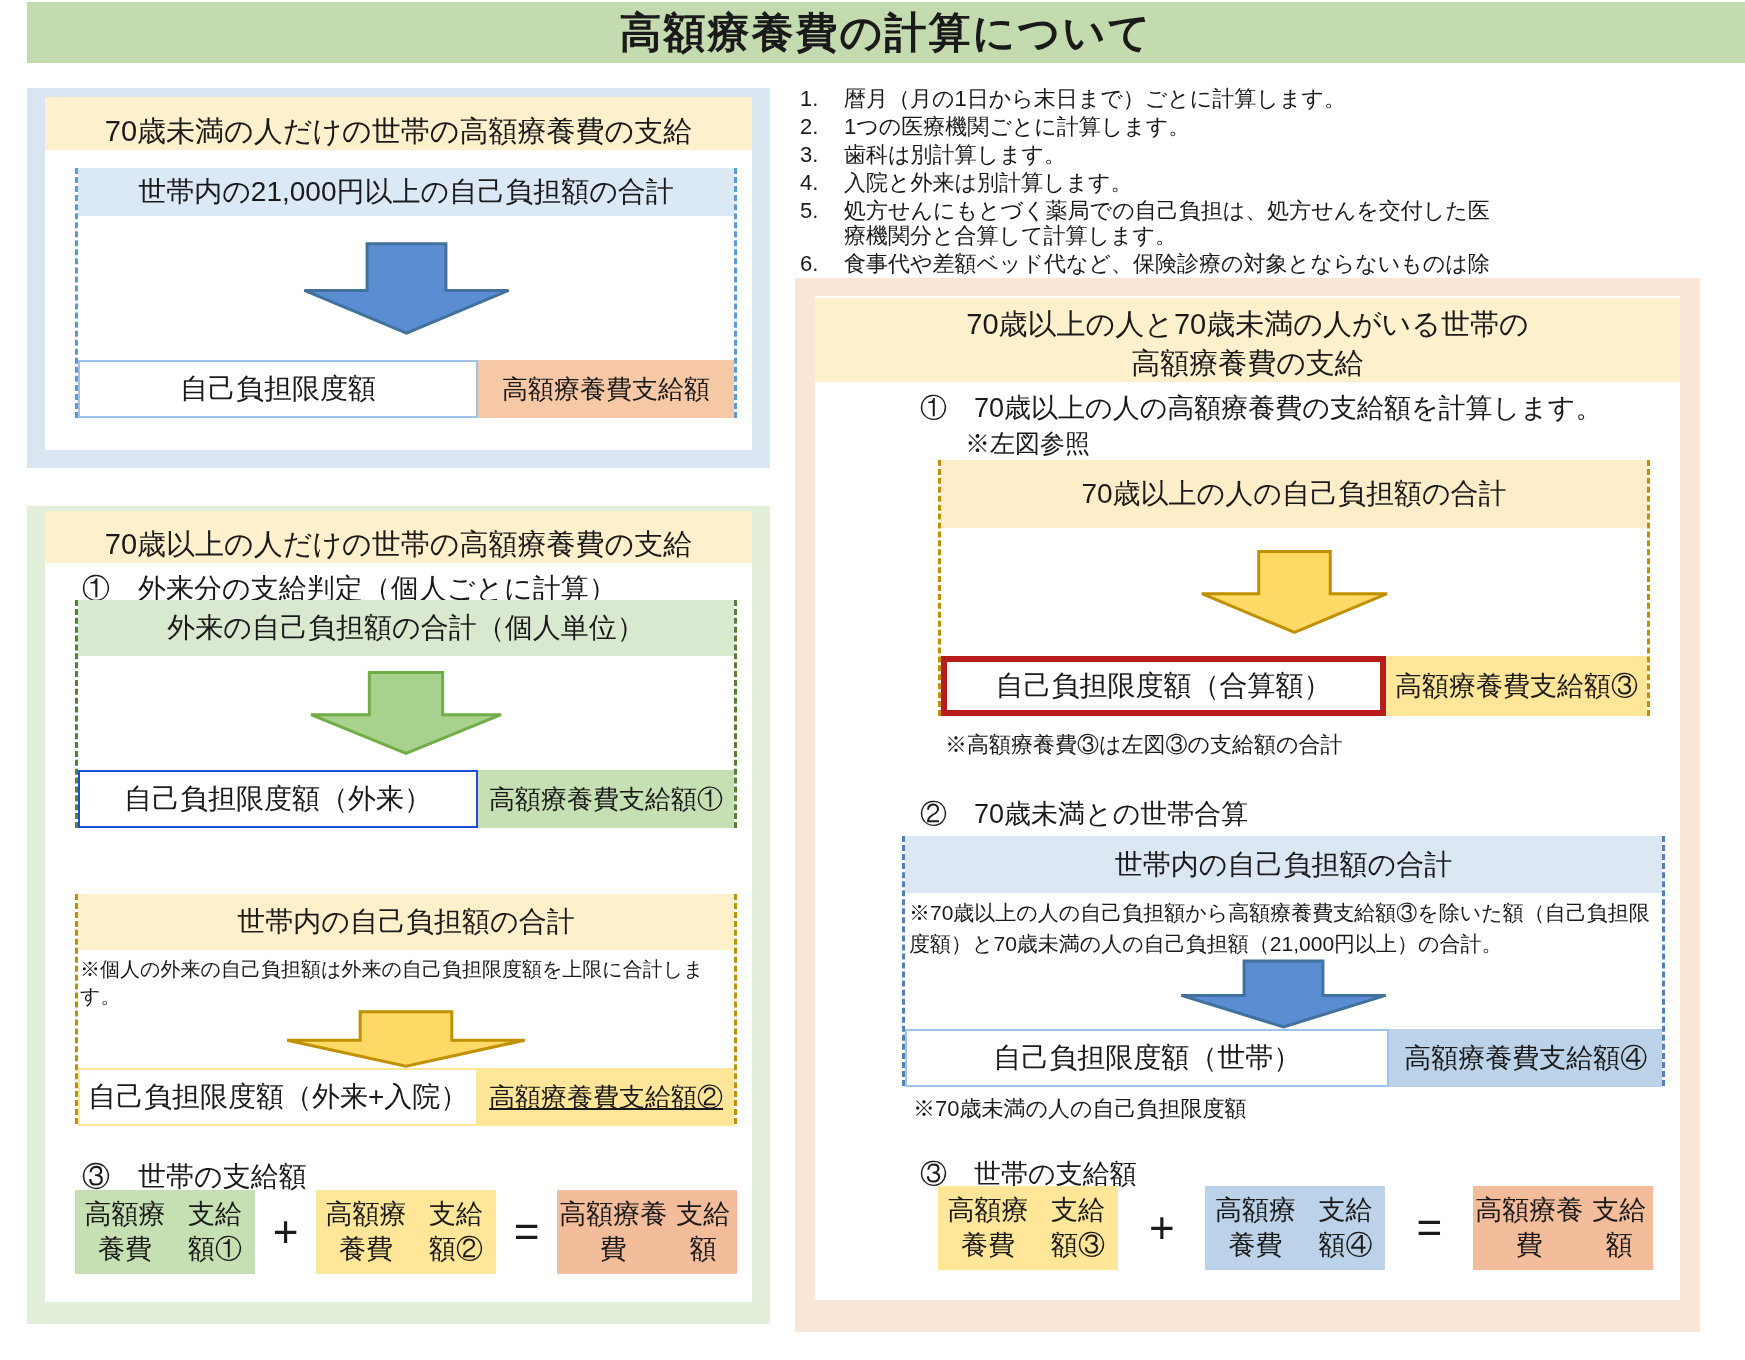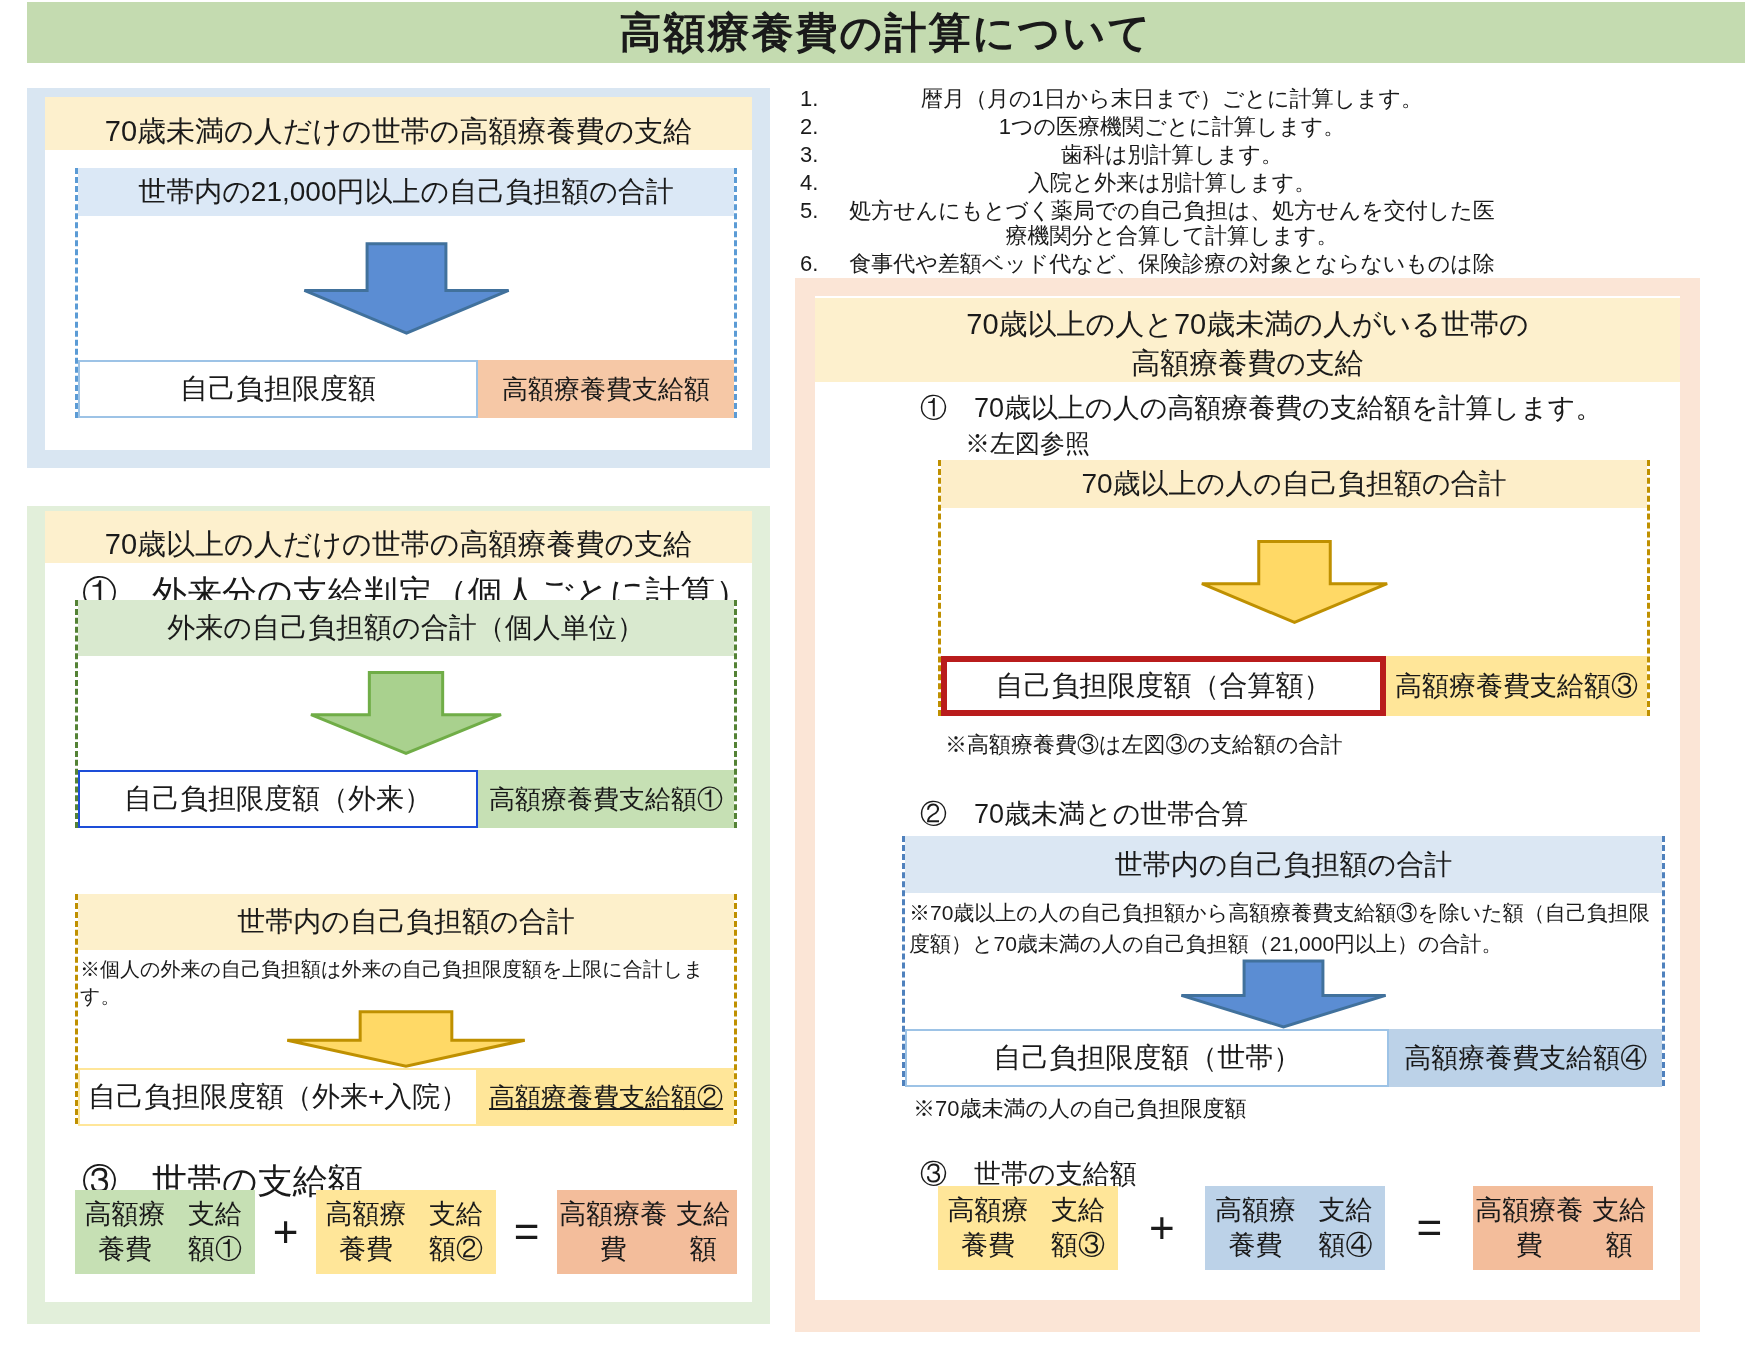--- a/index.html
+++ b/index.html
@@ -15,21 +15,21 @@
   }
 
   
   .panel { position: absolute; }
   .panel .whitebody { position: absolute; background: #ffffff; }
   .hdr-strip {
     position: absolute; background: #fdf0cd; display: flex; flex-direction: column;
     align-items: center; justify-content: flex-end; text-align: center;
     font-size: 29px; font-weight: 500; line-height: 1.32;
   }
-  .step-heading { position: absolute; font-size: 35px; font-weight: 500; white-space: nowrap; }
+  .step-heading { position: absolute; font-size: 28px; font-weight: 500; white-space: nowrap; }
   .subnote { position: absolute; font-size: 25px; font-weight: 500; white-space: nowrap; }
   .foot-note { position: absolute; font-size: 22px; font-weight: 500; white-space: nowrap; }
 
   
   .flow { position: absolute; display: flex; flex-direction: column; }
   .flow .src {
     flex: 0 0 auto; display: flex; align-items: center; justify-content: center;
     font-size: 28px; font-weight: 500; text-align: center;
   }
   .flow .spacer { flex: 1 1 auto; display: flex; align-items: center; justify-content: center; }
@@ -57,21 +57,21 @@
   .flow-green .benefit { background: #c6e0b4; }
 
   .flow-yellow { border-left: 3px dashed #bf9000; border-right: 3px dashed #bf9000; }
   .flow-yellow .src { background: #fdf0cb; height: 56px; }
   .flow-yellow .innote { font-size: 20px; padding: 6px 2px 0 2px; }
   .flow-yellow .row { height: 58px; }
   .flow-yellow .limit { width: 61%; border: 2px solid #ffe699; }
   .flow-yellow .benefit { background: #ffe699; text-decoration: underline; }
 
   .flow-gold { border-left: 3px dashed #bf9000; border-right: 3px dashed #bf9000; }
-  .flow-gold .src { background: #fdeec9; height: 48px; }
+  .flow-gold .src { background: #fdeec9; height: 68px; }
   .flow-gold .row { height: 60px; }
   .flow-gold .limit { width: 63%; border: 6px solid #b91c1c; }
   .flow-gold .benefit { background: #ffe699; font-size: 27px; }
 
   .flow-blue2 { border-left: 3px dashed #4f81bd; border-right: 3px dashed #4f81bd; }
   .flow-blue2 .src { background: #dbe7f3; height: 57px; }
   .flow-blue2 .innote { font-size: 21px; line-height: 31px; padding: 4px 6px 0 4px; }
   .flow-blue2 .row { height: 58px; }
   .flow-blue2 .limit { width: 64%; border: 2px solid #9dc3e6; }
   .flow-blue2 .benefit { background: #bcd2e8; font-size: 27px; }
@@ -80,21 +80,21 @@
   .arrow { display: block; }
   .arrow polygon { stroke-width: 3; vector-effect: non-scaling-stroke; stroke-linejoin: miter; }
   .arr-blue polygon  { fill: #5b8dd3; stroke: #41719c; }
   .arr-green polygon { fill: #a9d18e; stroke: #70ad47; }
   .arr-gold polygon  { fill: #ffd966; stroke: #bf9000; }
 
   
   .notes { position: absolute; left: 800px; top: 86px; width: 700px; font-size: 22px; font-weight: 500; }
   .note-item { display: flex; line-height: 25px; margin-bottom: 3px; }
   .note-item .num { flex: 0 0 44px; }
-  .note-item .txt { flex: 1 1 auto; text-align: center; }
+  .note-item .txt { flex: 1 1 auto; }
 
   
   .equation { position: absolute; display: flex; align-items: center; justify-content: space-between; }
   .eq-box {
     width: 180px; height: 84px; display: flex; flex-direction: row;
     align-items: center; justify-content: center; text-align: center;
     font-size: 27px; font-weight: 500; line-height: 1.3;
   }
   .eq-op { font-size: 44px; font-weight: 500; }
   .eq-green  { background: #c6e0b4; }

